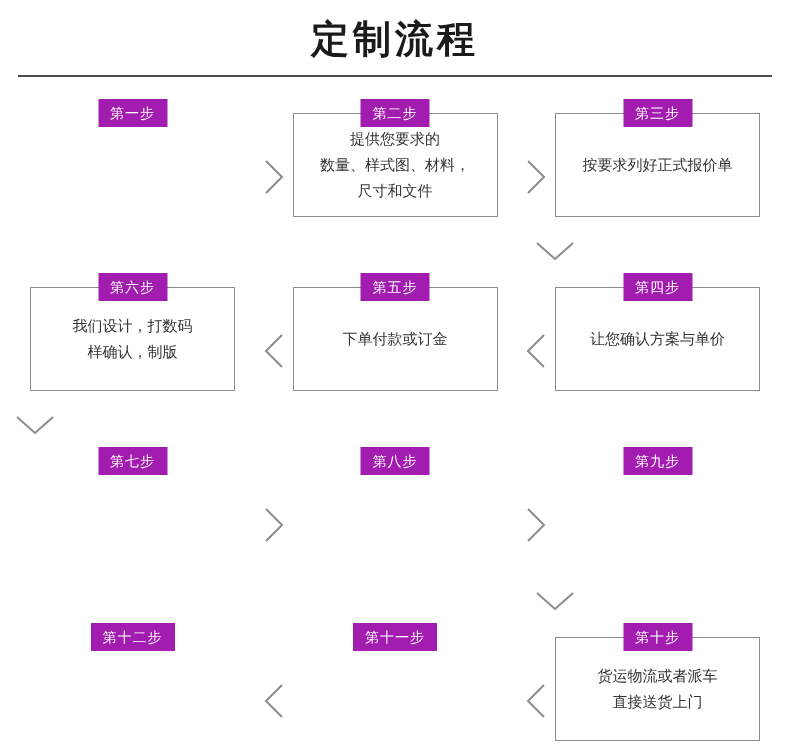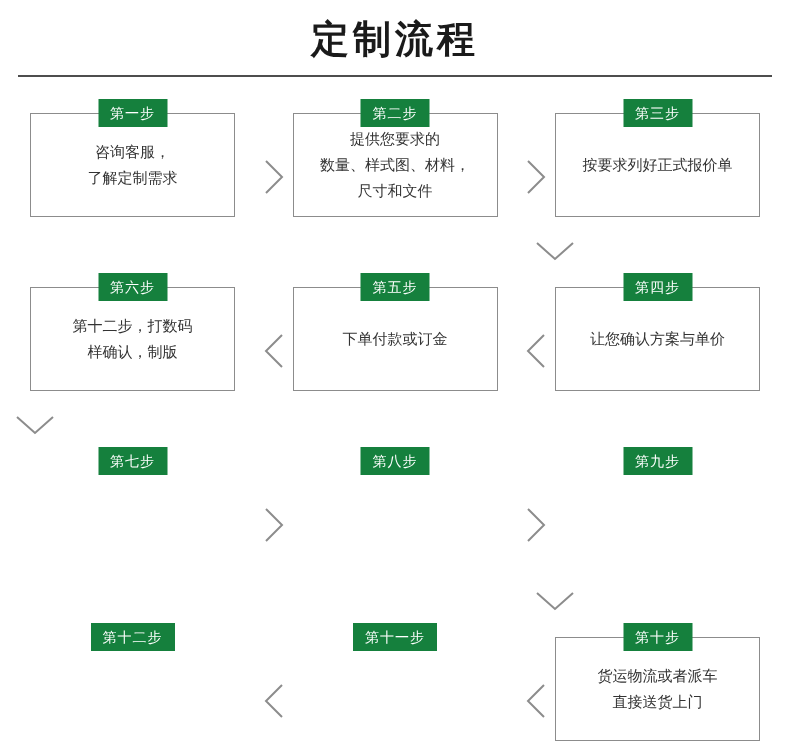--- a/index.html
+++ b/index.html
@@ -72,21 +72,21 @@
     line-height: 26px;
     color: #333333;
     padding: 0 10px;
     white-space: pre-line;
   }
   .step-badge {
     position: absolute;
     top: 0;
     left: 50%;
     transform: translateX(-50%);
-    background: #15803d;
+    background: #a21caf;
     color: #ffffff;
     font-size: 14px;
     line-height: 14px;
     padding: 7px 12px;
     white-space: nowrap;
     z-index: 2;
     letter-spacing: 1px;
   }
   
   .connector-h {
@@ -129,24 +129,20 @@
   <div class="title">定制流程</div>
   <div class="title-rule"></div>
 
   <div class="flow">
     <div class="flow-rows">
 
       <div class="row-wrap">
         <div class="row">
 
           <div class="cell">
-            <div class="box">
-              <div class="box-text">咨询客服，
-了解定制需求</div>
-            </div>
             <div class="step-badge">第一步</div>
           </div>
 
           <div class="cell">
             <div class="box">
               <div class="box-text">提供您要求的
 数量、样式图、材料，
 尺寸和文件</div>
             </div>
             <div class="step-badge">第二步</div>
@@ -177,21 +173,21 @@
               </svg>
           </div>
         </div>
       </div>
 
       <div class="row-wrap" style="margin-top:24px;">
         <div class="row">
 
           <div class="cell">
             <div class="box">
-              <div class="box-text">第十二步，打数码
+              <div class="box-text">我们设计，打数码
 样确认，制版</div>
             </div>
             <div class="step-badge">第六步</div>
           </div>
 
           <div class="cell">
             <div class="box">
               <div class="box-text">下单付款或订金</div>
             </div>
             <div class="step-badge">第五步</div>

